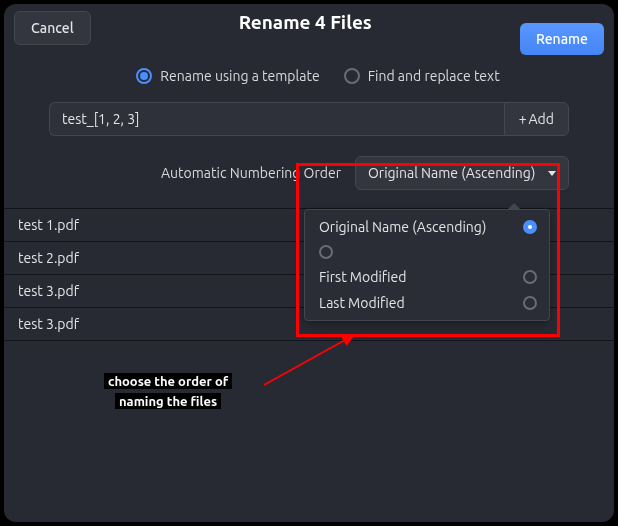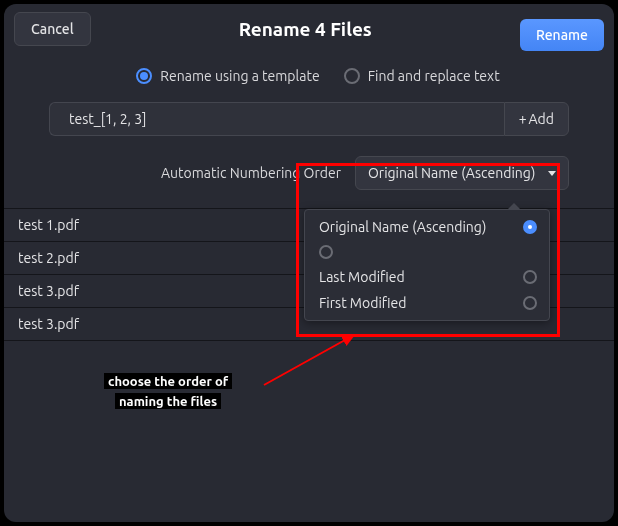--- a/index.html
+++ b/index.html
@@ -18,23 +18,23 @@
       background: #282a33;
       border-radius: 12px;
       width: 610px;
       height: 518px;
       margin: 4px;
       overflow: hidden;
       position: relative;
     }
     .titlebar {
       display: flex;
-      align-items: center;
+      align-items: flex-start;
       justify-content: space-between;
-      padding: 0 10px;
+      padding: 7px 10px;
       height: 50px;
       gap: 48px;
     }
     .btn {
       border: none;
       border-radius: 6px;
       padding: 8px 16px;
       font-size: 14px;
       font-weight: 500;
       cursor: pointer;
@@ -95,21 +95,21 @@
       display: flex;
       margin: 0 45px;
     }
     .text-input {
       flex: 1;
       background: #2f313a;
       border: 1px solid #44464f;
       border-right: none;
       border-radius: 6px 0 0 6px;
       color: #e4e4e6;
-      padding: 8px 19px;
+      padding: 8px 12px;
       font-size: 14px;
       font-family: inherit;
     }
     .btn-add {
       background: #33353f;
       color: #e4e4e6;
       border: 1px solid #45474f;
       border-radius: 0 6px 6px 0;
       padding: 8px 14px;
       font-size: 14px;
@@ -290,25 +290,25 @@
 
   <div class="dropdown-menu">
     <div class="dropdown-item">
       <span>Original Name (Ascending)</span>
       <span class="menu-radio checked"></span>
     </div>
     <div class="dropdown-item">
       <span class="menu-radio"></span>
     </div>
     <div class="dropdown-item">
+      <span>First Modified</span>
+      <span class="menu-radio"></span>
+    </div>
+    <div class="dropdown-item">
       <span>Last Modified</span>
-      <span class="menu-radio"></span>
-    </div>
-    <div class="dropdown-item">
-      <span>First Modified</span>
       <span class="menu-radio"></span>
     </div>
   </div>
 
   <div class="highlight-box"></div>
 
   <svg class="arrow-svg" width="120" height="60">
     <defs>
       <marker id="ah" markerWidth="8" markerHeight="8" refX="6" refY="3" orient="auto">
         <path d="M0,0 L7,3 L0,6 Z" fill="#ff0000"></path>

